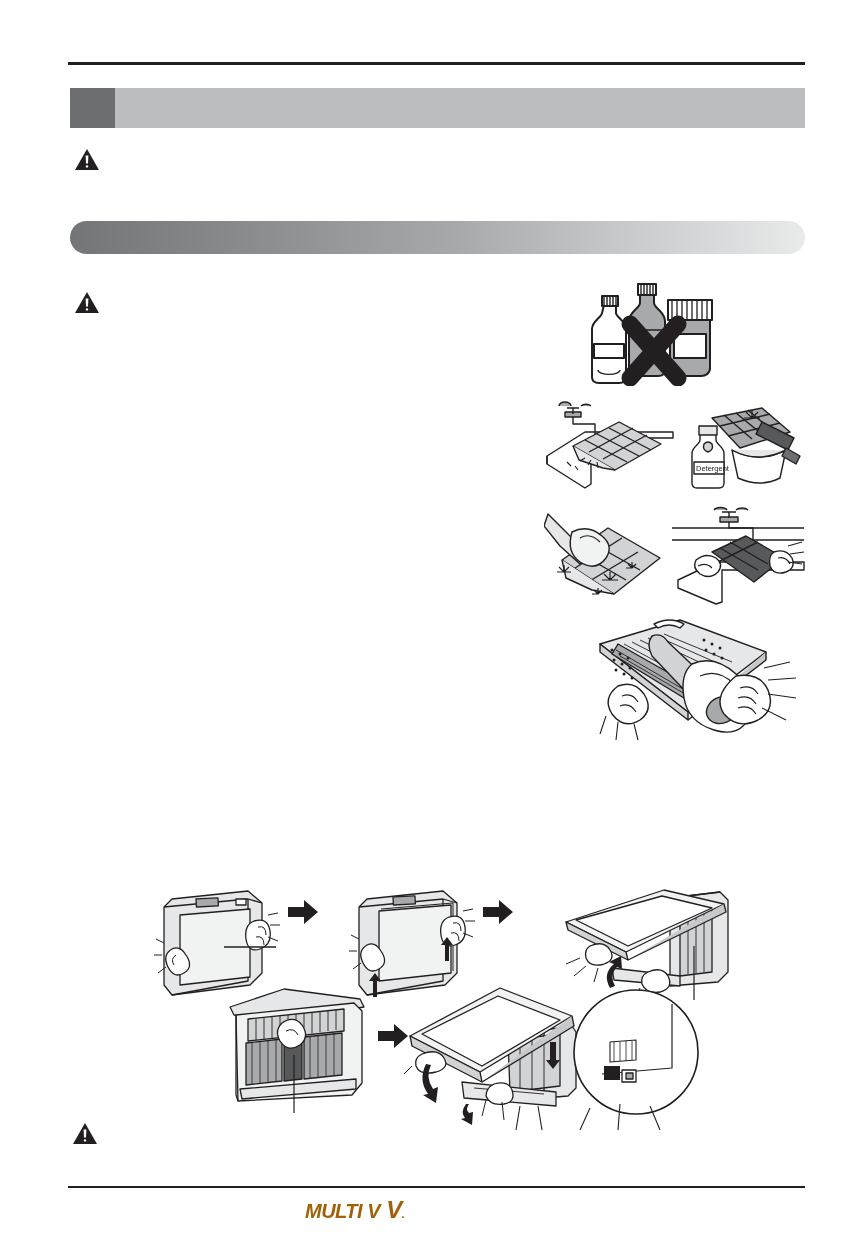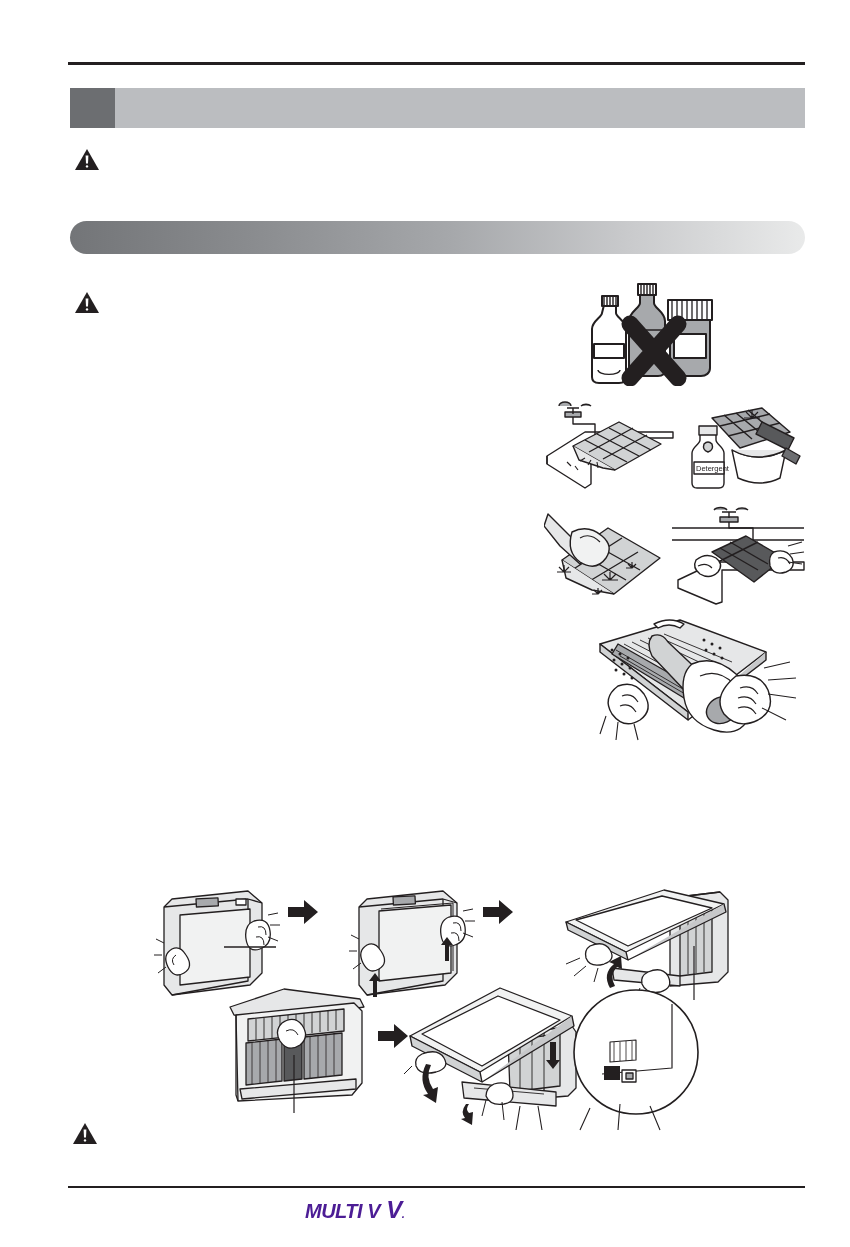--- a/index.html
+++ b/index.html
@@ -41,21 +41,21 @@
 
   
   .txt{position:absolute;font-size:12px;color:#231f20;line-height:17px;white-space:pre-wrap;}
 
   
   .ill{position:absolute;}
   .ill svg{display:block;}
 
   
   .footer-logo{position:absolute;left:305px;top:1196px;font-size:20px;font-weight:bold;
-               font-style:italic;color:#4c1d95;letter-spacing:-0.5px;font-family:"Liberation Sans",sans-serif;}
+               font-style:italic;color:#a16207;letter-spacing:-0.5px;font-family:"Liberation Sans",sans-serif;}
   .footer-logo .v{font-size:24px;}
   .footer-logo .dot{font-size:11px;}
 
   .pgnum{position:absolute;font-size:11px;color:#231f20;}
 </style>
 </head>
 <body>
 
 <div class="page">
 

